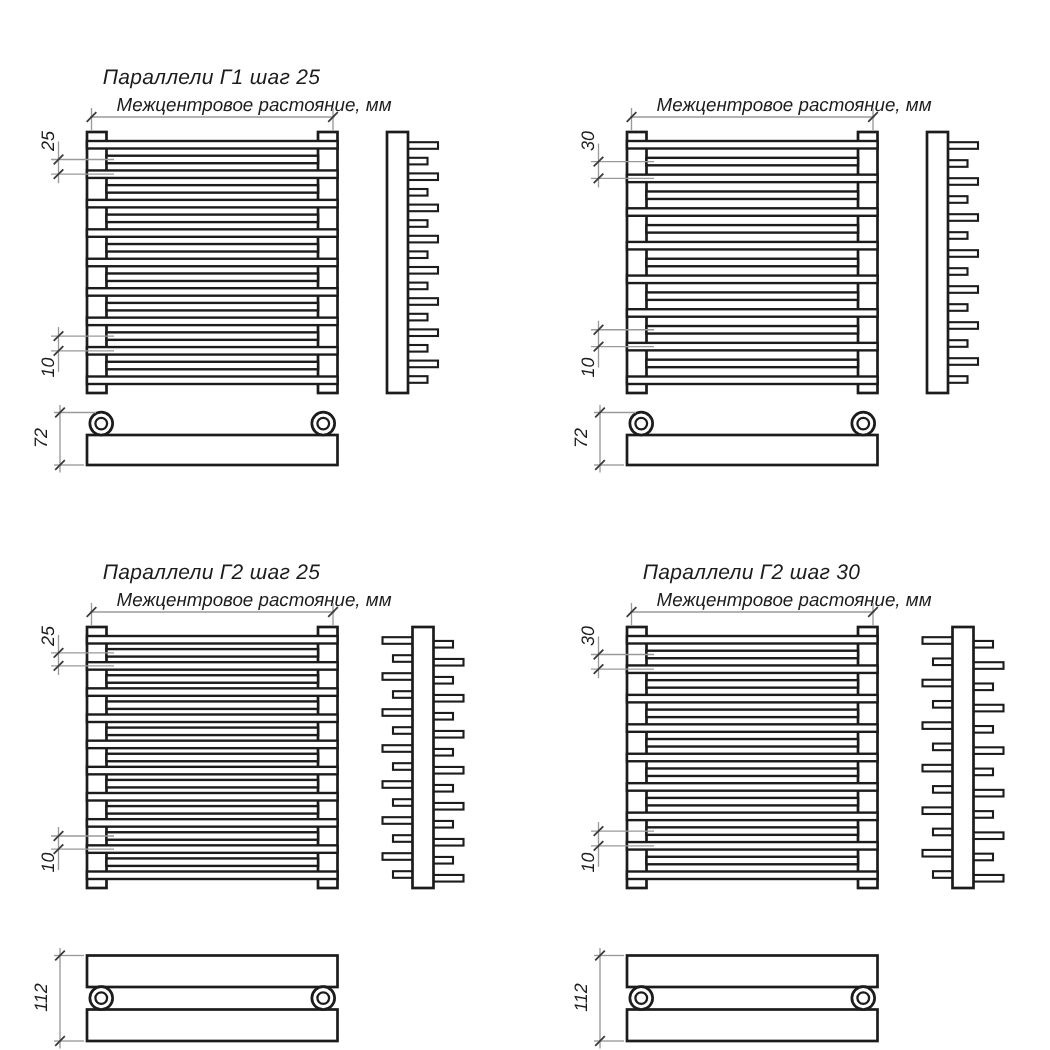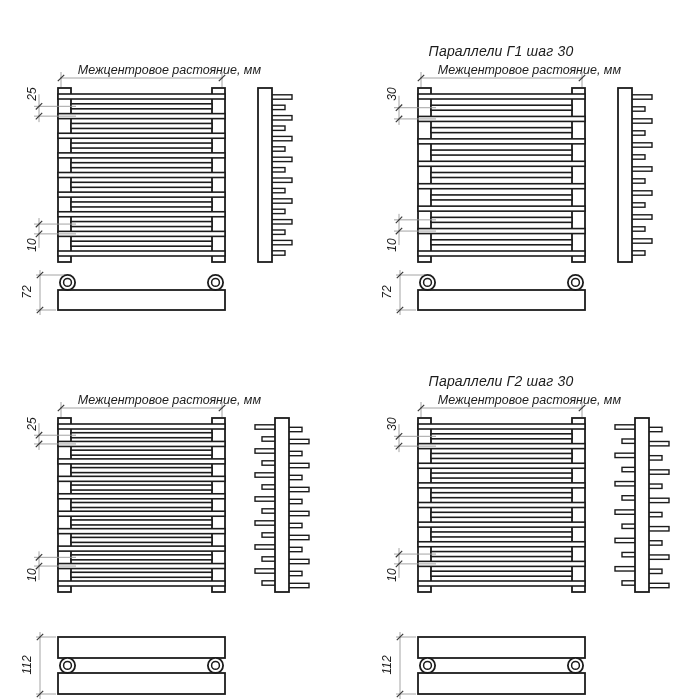--- a/index.html
+++ b/index.html
@@ -29,20 +29,21 @@
   .dim-gap{left:-8px;top:208px}
   .dim-section{left:-13px;top:255px}
   .unit.g2 .dim-section{top:298px}
 </style>
 </head>
 <body>
 
 <div class="canvas">
 
   <div class="unit u0">
+    <div class="title">Параллели Г1 шаг 25</div>
     <div class="subtitle">Межцентровое растояние, мм</div>
     <div class="dim dim-pitch">25</div>
     <div class="dim dim-gap">10</div>
     <div class="dim dim-section">72</div>
     <svg width="340" height="346" viewBox="0 0 340 346">
         <g>
           <rect x="38" y="58" width="13" height="174" fill="#fff" stroke="#1c1c1c" stroke-width="1.8"></rect>
           <rect x="192" y="58" width="13" height="174" fill="#fff" stroke="#1c1c1c" stroke-width="1.8"></rect>
           <rect x="38" y="64" width="167" height="5" fill="#fff" stroke="#1c1c1c" stroke-width="1.6"></rect>
           <rect x="51" y="73.8125" width="141" height="5" fill="#fff" stroke="#1c1c1c" stroke-width="1.6"></rect>
@@ -107,21 +108,20 @@
           <line x1="16" y1="245" x2="44" y2="245" stroke="#9a9a9a" stroke-width="0.9"></line>
           <line x1="16" y1="280" x2="36" y2="280" stroke="#9a9a9a" stroke-width="0.9"></line>
           <line x1="20" y1="240" x2="20" y2="285" stroke="#9a9a9a" stroke-width="0.9"></line>
           <line x1="16.8" y1="248.2" x2="23.2" y2="241.8" stroke="#3a3a3a" stroke-width="1.2"></line>
           <line x1="16.8" y1="283.2" x2="23.2" y2="276.8" stroke="#3a3a3a" stroke-width="1.2"></line>
         </g>
       </svg>
   </div>
 
   <div class="unit u1">
-    <div class="title">Параллели Г1 шаг 30</div>
     <div class="subtitle">Межцентровое растояние, мм</div>
     <div class="dim dim-pitch">30</div>
     <div class="dim dim-gap">10</div>
     <div class="dim dim-section">72</div>
     <svg width="340" height="346" viewBox="0 0 340 346">
         <g>
           <rect x="38" y="58" width="13" height="174" fill="#fff" stroke="#1c1c1c" stroke-width="1.8"></rect>
           <rect x="192" y="58" width="13" height="174" fill="#fff" stroke="#1c1c1c" stroke-width="1.8"></rect>
           <rect x="38" y="64" width="167" height="5" fill="#fff" stroke="#1c1c1c" stroke-width="1.6"></rect>
           <rect x="51" y="75.21428571428571" width="141" height="5" fill="#fff" stroke="#1c1c1c" stroke-width="1.6"></rect>
@@ -182,20 +182,21 @@
           <line x1="16" y1="245" x2="44" y2="245" stroke="#9a9a9a" stroke-width="0.9"></line>
           <line x1="16" y1="280" x2="36" y2="280" stroke="#9a9a9a" stroke-width="0.9"></line>
           <line x1="20" y1="240" x2="20" y2="285" stroke="#9a9a9a" stroke-width="0.9"></line>
           <line x1="16.8" y1="248.2" x2="23.2" y2="241.8" stroke="#3a3a3a" stroke-width="1.2"></line>
           <line x1="16.8" y1="283.2" x2="23.2" y2="276.8" stroke="#3a3a3a" stroke-width="1.2"></line>
         </g>
       </svg>
   </div>
 
   <div class="unit u2 g2">
+    <div class="title">Параллели Г2 шаг 25</div>
     <div class="subtitle">Межцентровое растояние, мм</div>
     <div class="dim dim-pitch">25</div>
     <div class="dim dim-gap">10</div>
     <div class="dim dim-section">112</div>
     <svg width="340" height="346" viewBox="0 0 340 346">
         <g>
           <rect x="38" y="58" width="13" height="174" fill="#fff" stroke="#1c1c1c" stroke-width="1.8"></rect>
           <rect x="192" y="58" width="13" height="174" fill="#fff" stroke="#1c1c1c" stroke-width="1.8"></rect>
           <rect x="38" y="64" width="167" height="5" fill="#fff" stroke="#1c1c1c" stroke-width="1.6"></rect>
           <rect x="51" y="72.72222222222223" width="141" height="5" fill="#fff" stroke="#1c1c1c" stroke-width="1.6"></rect>

